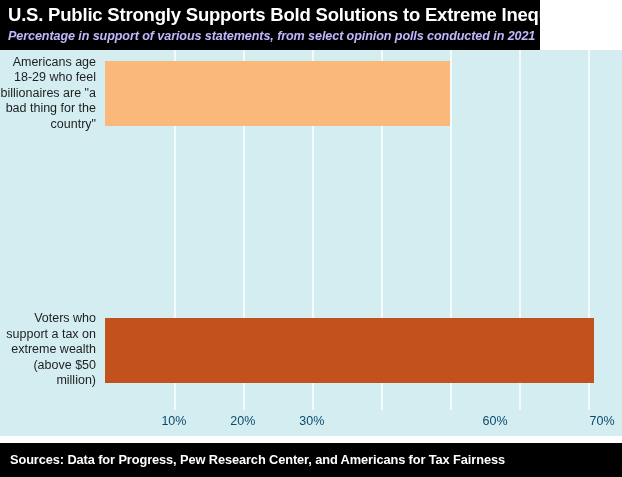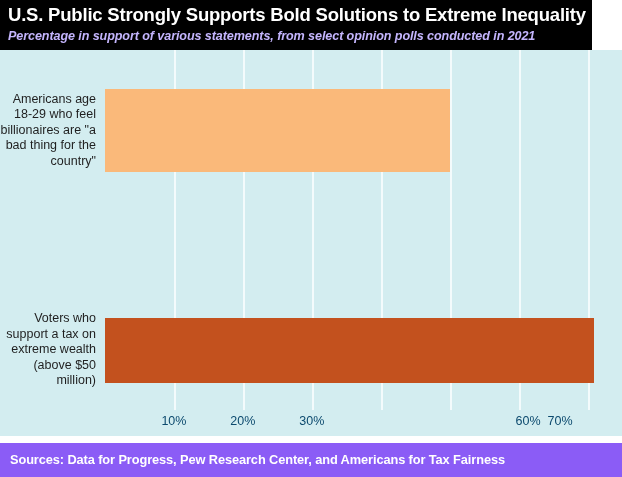--- a/index.html
+++ b/index.html
@@ -19,21 +19,21 @@
     height: 477px;
     background: #ffffff;
     box-sizing: border-box;
   }
 
   
   .header-band {
     position: absolute;
     left: 0;
     top: 0;
-    width: 592px;
+    width: 540px;
     height: 50px;
     background: #000000;
     box-sizing: border-box;
     padding: 3px 8px 0 8px;
   }
   .chart-title {
     color: #ffffff;
     font-family: "Liberation Sans", sans-serif;
     font-weight: bold;
     font-size: 18.5px;
@@ -120,21 +120,21 @@
     width: 622px;
     height: 7px;
     background: #ffffff;
   }
   .footer-band {
     position: absolute;
     left: 0;
     top: 443px;
     width: 622px;
     height: 34px;
-    background: #8b5cf6;
+    background: #000000;
     box-sizing: border-box;
     padding: 8px 10px 0 10px;
   }
   .footer-text {
     color: #ffffff;
     font-family: "Liberation Sans", sans-serif;
     font-weight: bold;
     font-size: 12.8px;
     line-height: 17px;
     letter-spacing: -0.1px;
@@ -159,24 +159,24 @@
         <div class="tick-label" style="left: 68.9333px;">10%</div>
         <div class="gridline" style="left: 137.867px;"></div>
         <div class="tick-label" style="left: 137.867px;">20%</div>
         <div class="gridline" style="left: 206.8px;"></div>
         <div class="tick-label" style="left: 206.8px;">30%</div>
         <div class="gridline" style="left: 275.733px;"></div>
         <div class="tick-label" style="left: 287px; margin-top: 45px;">40%</div>
         <div class="gridline" style="left: 344.667px;"></div>
         <div class="tick-label" style="left: 344.667px; margin-top: 23px;">50%</div>
         <div class="gridline" style="left: 413.6px;"></div>
-        <div class="tick-label" style="left: 423px; text-align: right;">60%</div>
+        <div class="tick-label" style="left: 390px; text-align: right;">60%</div>
         <div class="gridline" style="left: 482.533px;"></div>
-        <div class="tick-label" style="left: 455px;">70%</div>
-        <div class="bar-row" style="top: 39px; height: 83px;">
+        <div class="tick-label" style="left: 497px;">70%</div>
+        <div class="bar-row" style="top: 11px; height: 65px;">
           <div class="bar" title="50%" style="width: 344.667px; background: rgb(250, 185, 122);"></div>
           <div class="cat-label-wrap">
             <div>Americans age</div>
             <div>18-29 who feel</div>
             <div>billionaires are "a</div>
             <div>bad thing for the</div>
             <div>country"</div>
           </div>
         </div>
         <div class="bar-row" style="top: 267.5px; height: 65px; border-radius: 13px;">

